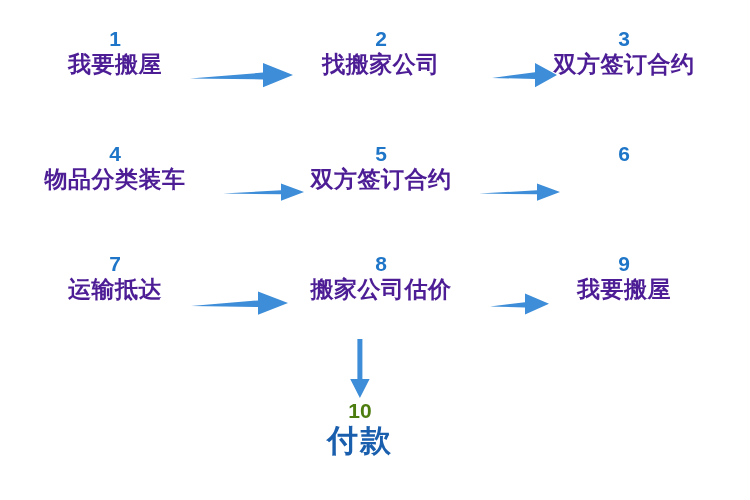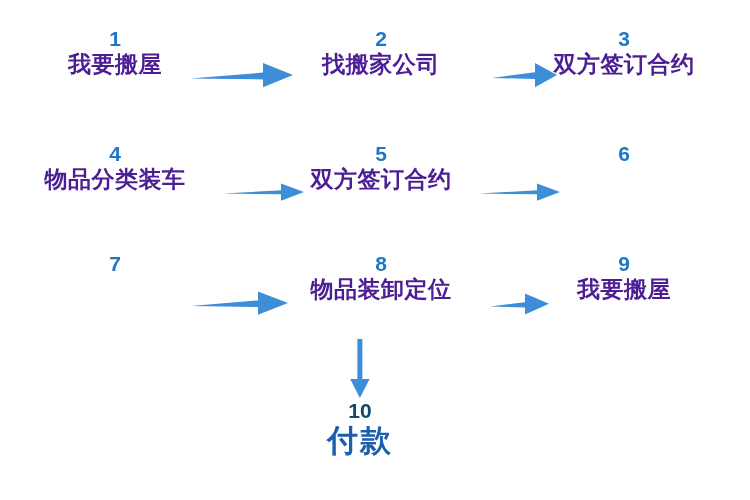--- a/index.html
+++ b/index.html
@@ -44,21 +44,21 @@
     font-size: 23px;
     font-weight: bold;
     line-height: 1.25;
     letter-spacing: 0.5px;
     color: #4c1d95;
   }
 
   
   .step.final .step-number {
     font-size: 21px;
-    color: #0c4a6e;
+    color: #4d7c0f;
   }
   .step.final .step-label {
     font-size: 31px;
     color: #1A5FAE;
     letter-spacing: 2px;
     text-align: right;
   }
 
   
   .arrow {
@@ -129,25 +129,26 @@
   </span>
 
   <span class="arrow" style="left:478px; top:180px;">
     <svg width="84" height="24" viewBox="0 0 84 24">
       <path d="M1,13.6 L59,10.2 L59,3.4 L82,12.0 L59,20.8 L59,14.2 Z" fill="#3D8DD8"></path>
     </svg>
   </span>
 
   <div class="step" style="left:115px; top:253px;">
     <span class="step-number">7</span>
+    <span class="step-label">运输抵达</span>
   </div>
 
   <div class="step" style="left:381px; top:253px;">
     <span class="step-number">8</span>
-    <span class="step-label">物品装卸定位</span>
+    <span class="step-label">搬家公司估价</span>
   </div>
 
   <div class="step" style="left:624px; top:253px;">
     <span class="step-number">9</span>
     <span class="step-label">我要搬屋</span>
   </div>
 
   <span class="arrow" style="left:190px; top:288px;">
     <svg width="100" height="30" viewBox="0 0 100 30">
       <path d="M1,18.0 L68,12.4 L68,3.4 L98,15.0 L68,26.8 L68,19.0 Z" fill="#3D8DD8"></path>

